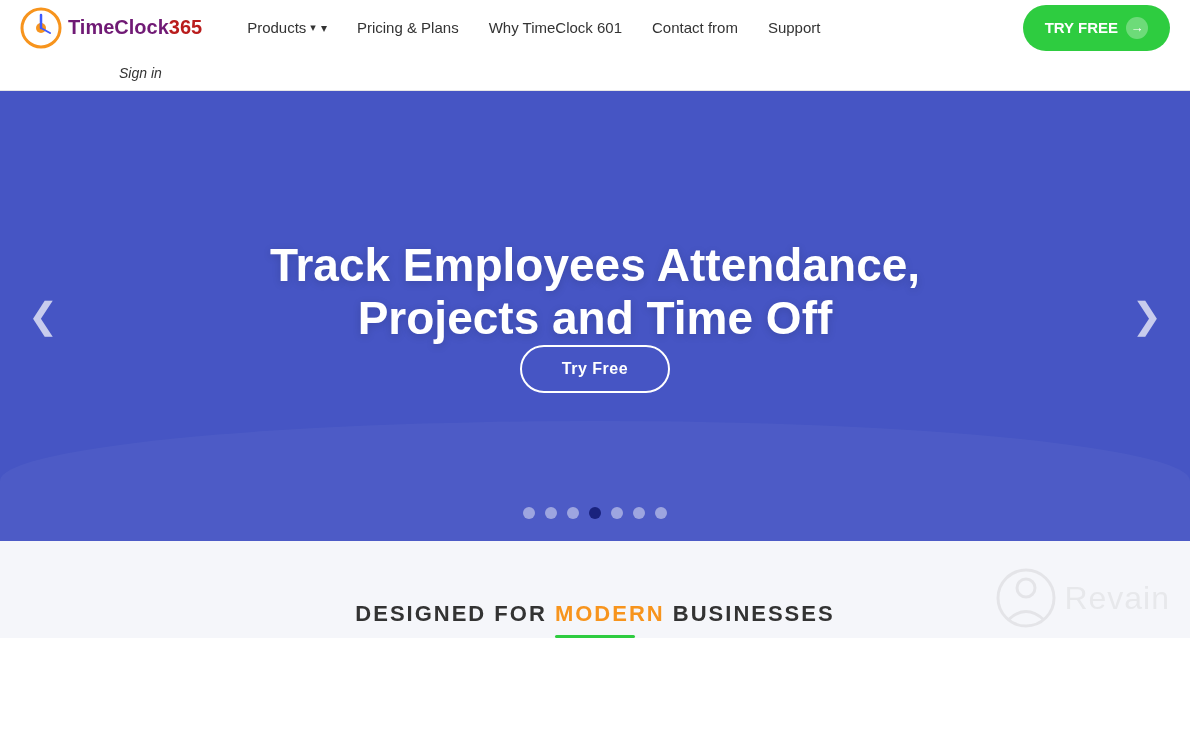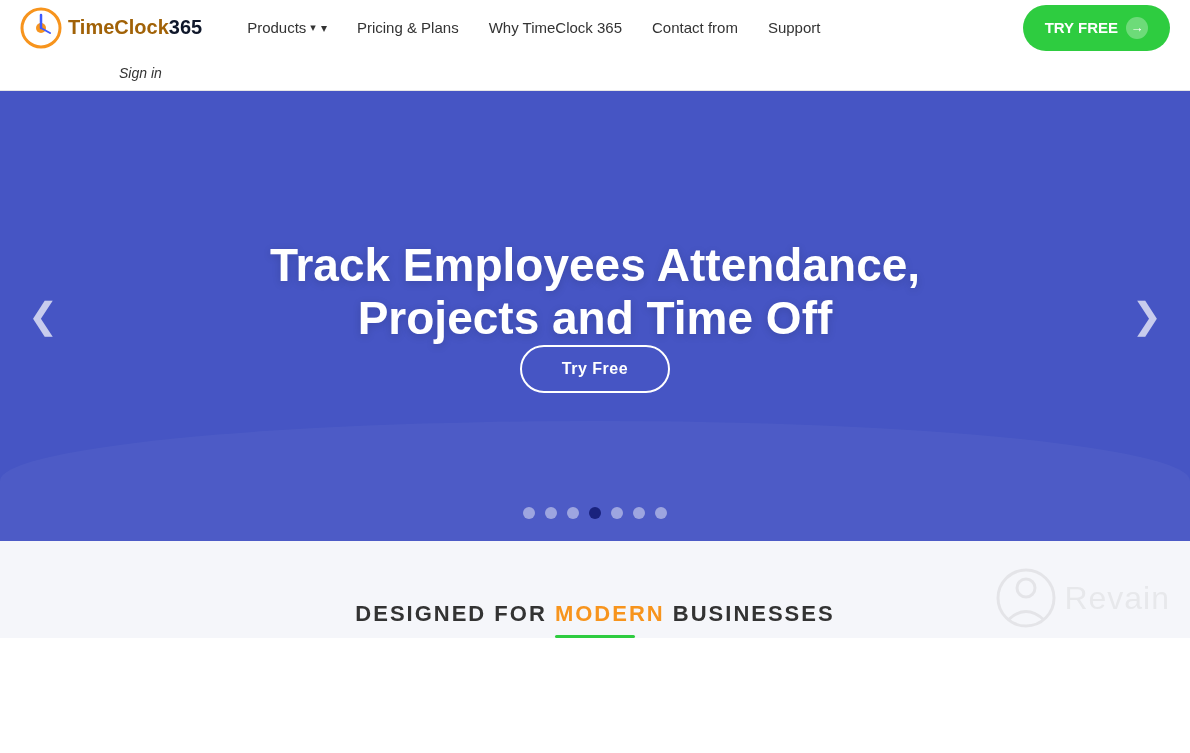--- a/index.html
+++ b/index.html
@@ -13,21 +13,21 @@
     .logo-icon {
       width: 42px;
       height: 42px;
       margin-right: 6px;
     }
     .logo-text {
       font-size: 20px;
       font-weight: bold;
       color: #333;
     }
-    .logo-text span { color: #a16207; }
+    .logo-text span { color: #701a75; }
 
     .nav {
       display: flex;
       align-items: center;
       flex-wrap: wrap;
       flex: 1;
     }
     .nav-item {
       display: flex;
       align-items: center;
@@ -244,34 +244,34 @@
   <div class="header-inner" style="padding: 0 20px;">
     <a class="logo-wrap" href="#">
 
       <svg class="logo-icon" viewBox="0 0 42 42" xmlns="http://www.w3.org/2000/svg">
         <circle cx="21" cy="21" r="19" fill="none" stroke="#f7941d" stroke-width="3"></circle>
         <circle cx="21" cy="21" r="5" fill="#f7941d"></circle>
         <line x1="21" y1="21" x2="21" y2="8" stroke="#3d5afe" stroke-width="2.5" stroke-linecap="round"></line>
         <line x1="21" y1="21" x2="30" y2="26" stroke="#3d5afe" stroke-width="2" stroke-linecap="round"></line>
       </svg>
       <span class="logo-text">
-        <span>TimeClock</span><span style="color:#0f172a;">365</span>
+        <span>TimeClock</span><span style="color:#b91c1c;">365</span>
       </span>
     </a>
 
     <nav class="nav">
       <a class="nav-item has-dropdown" href="#">
         <span>Products</span>
         <span style="margin-left:4px; font-size:11px;">▾</span>
       </a>
       <a class="nav-item" href="#" style="height:55px;">
         <span>Pricing &amp; Plans</span>
       </a>
       <a class="nav-item" href="#" style="height:55px;">
-        <span>Why TimeClock 365</span>
+        <span>Why TimeClock 601</span>
       </a>
       <a class="nav-item" href="#" style="height:55px;">
         <span>Contact from</span>
       </a>
       <a class="nav-item" href="#" style="height:55px;">
         <span>Support</span>
       </a>
     </nav>
 
     <button class="try-free-btn">

